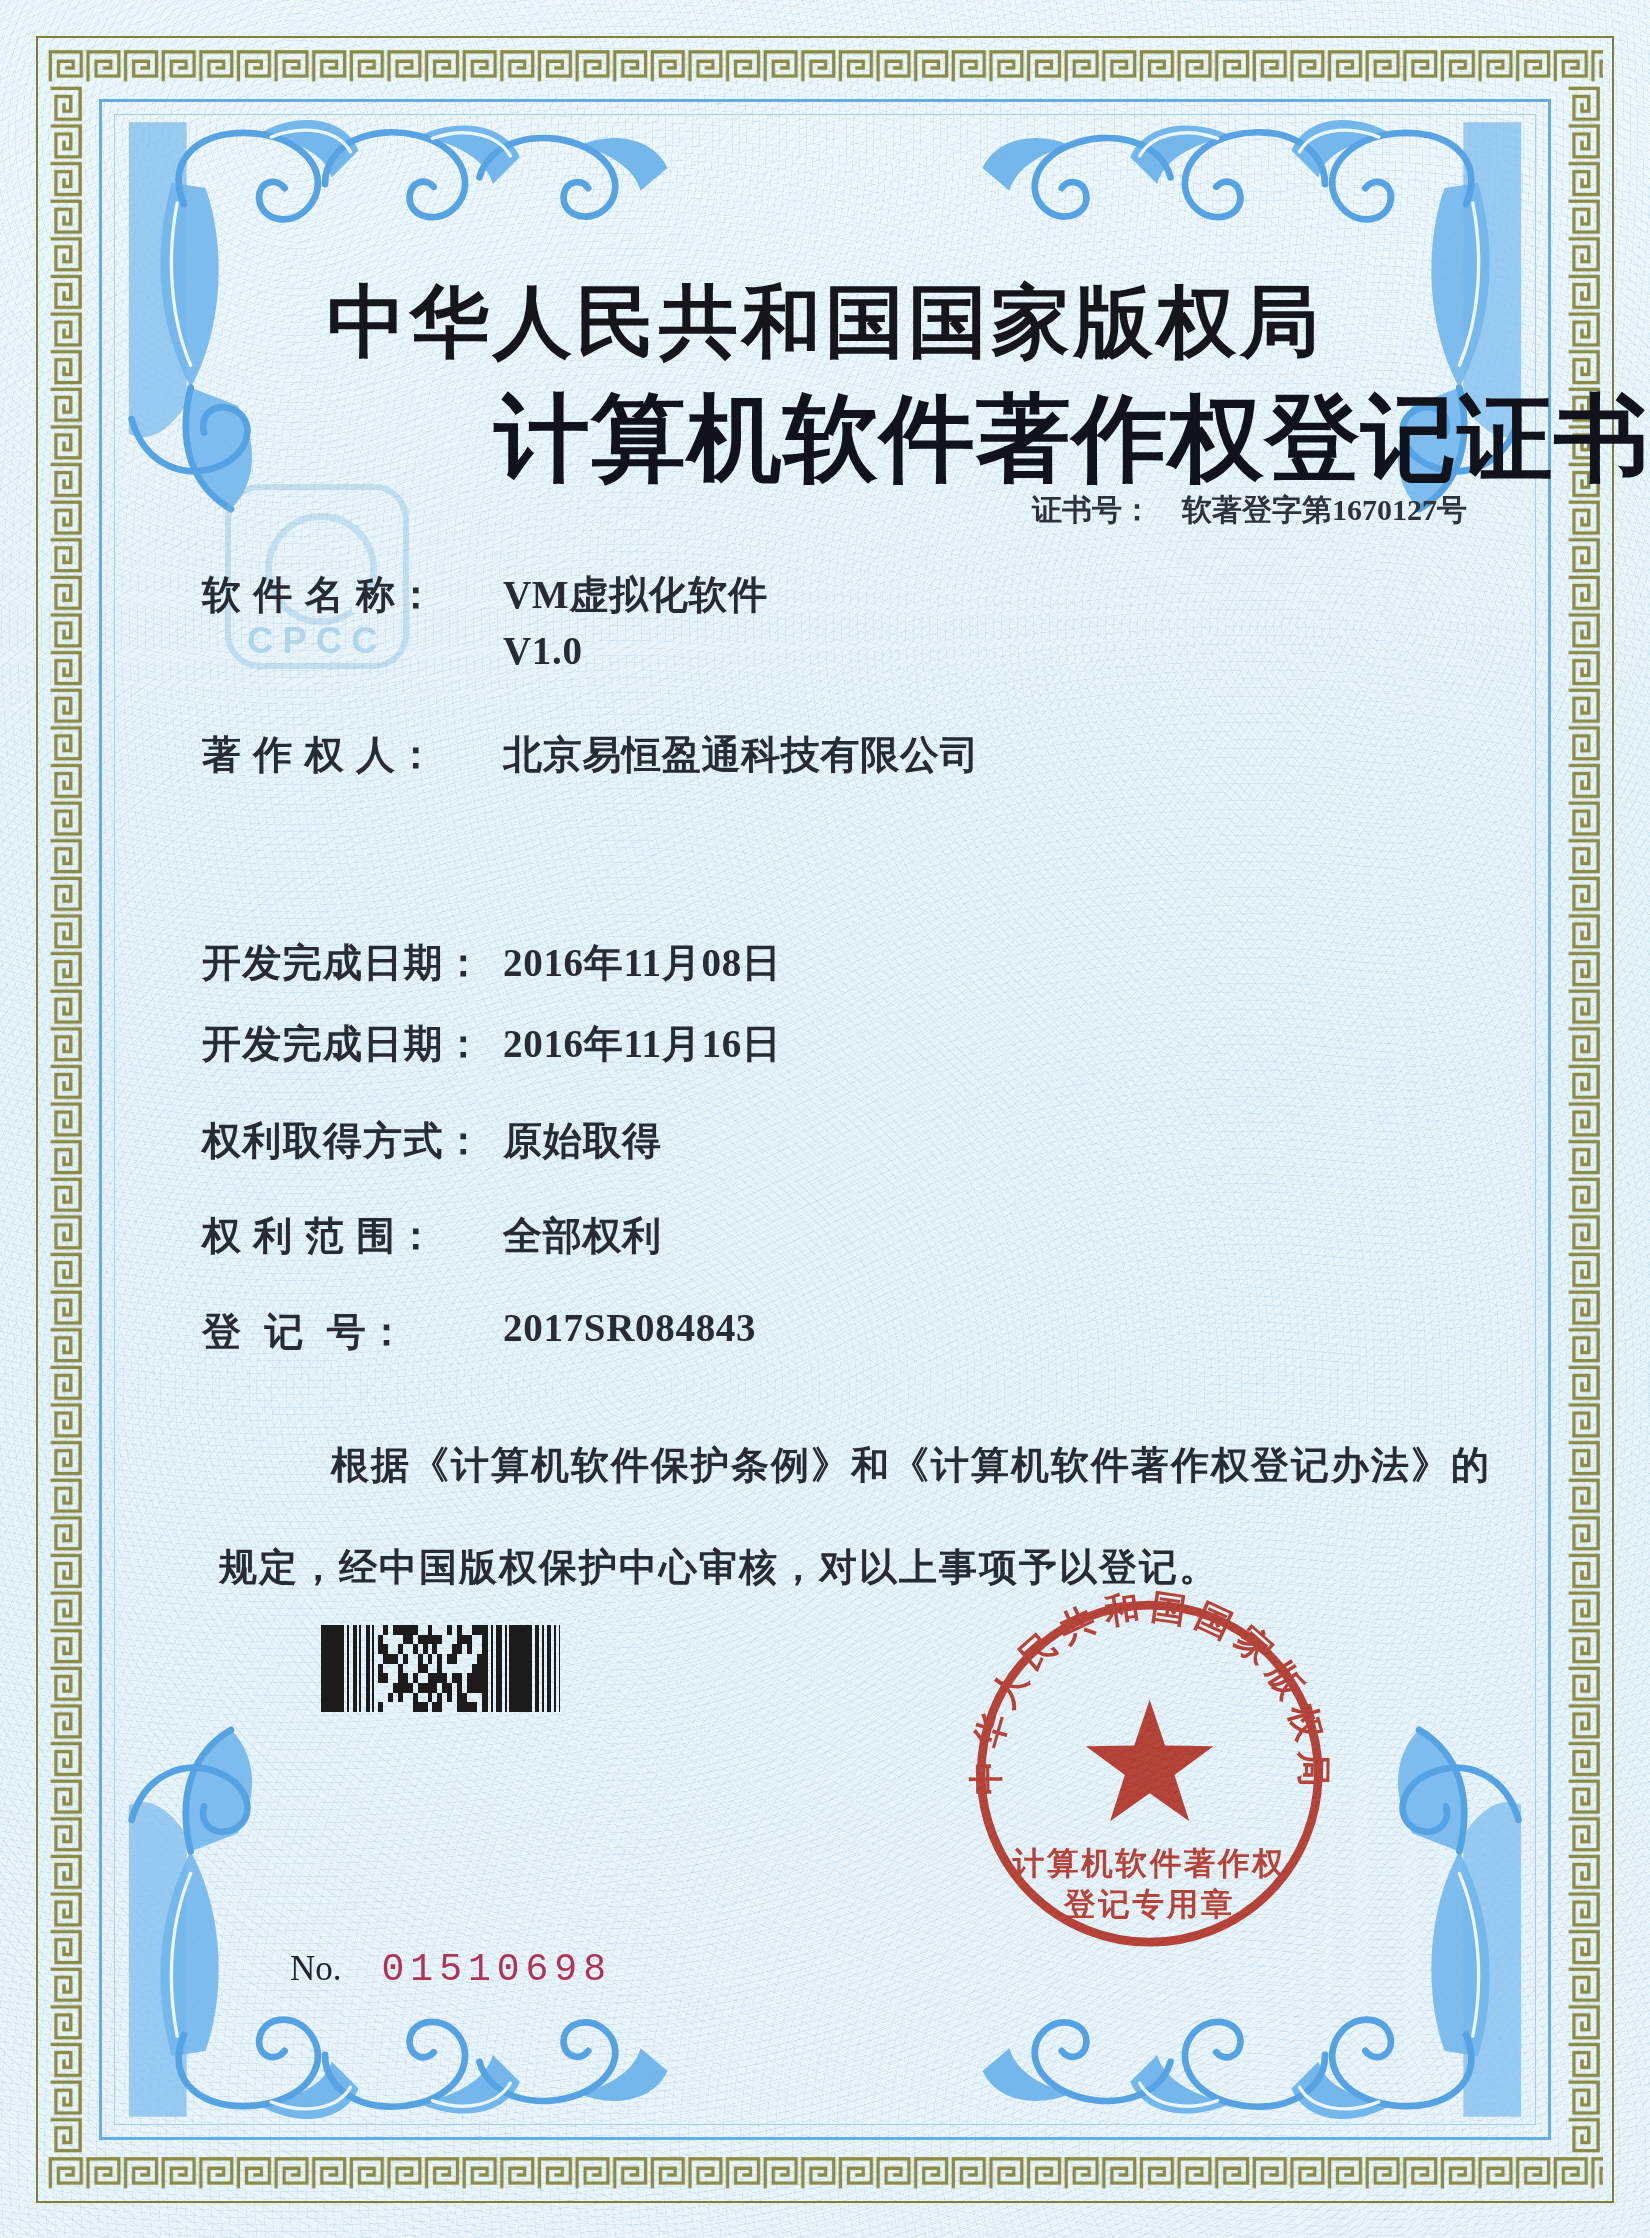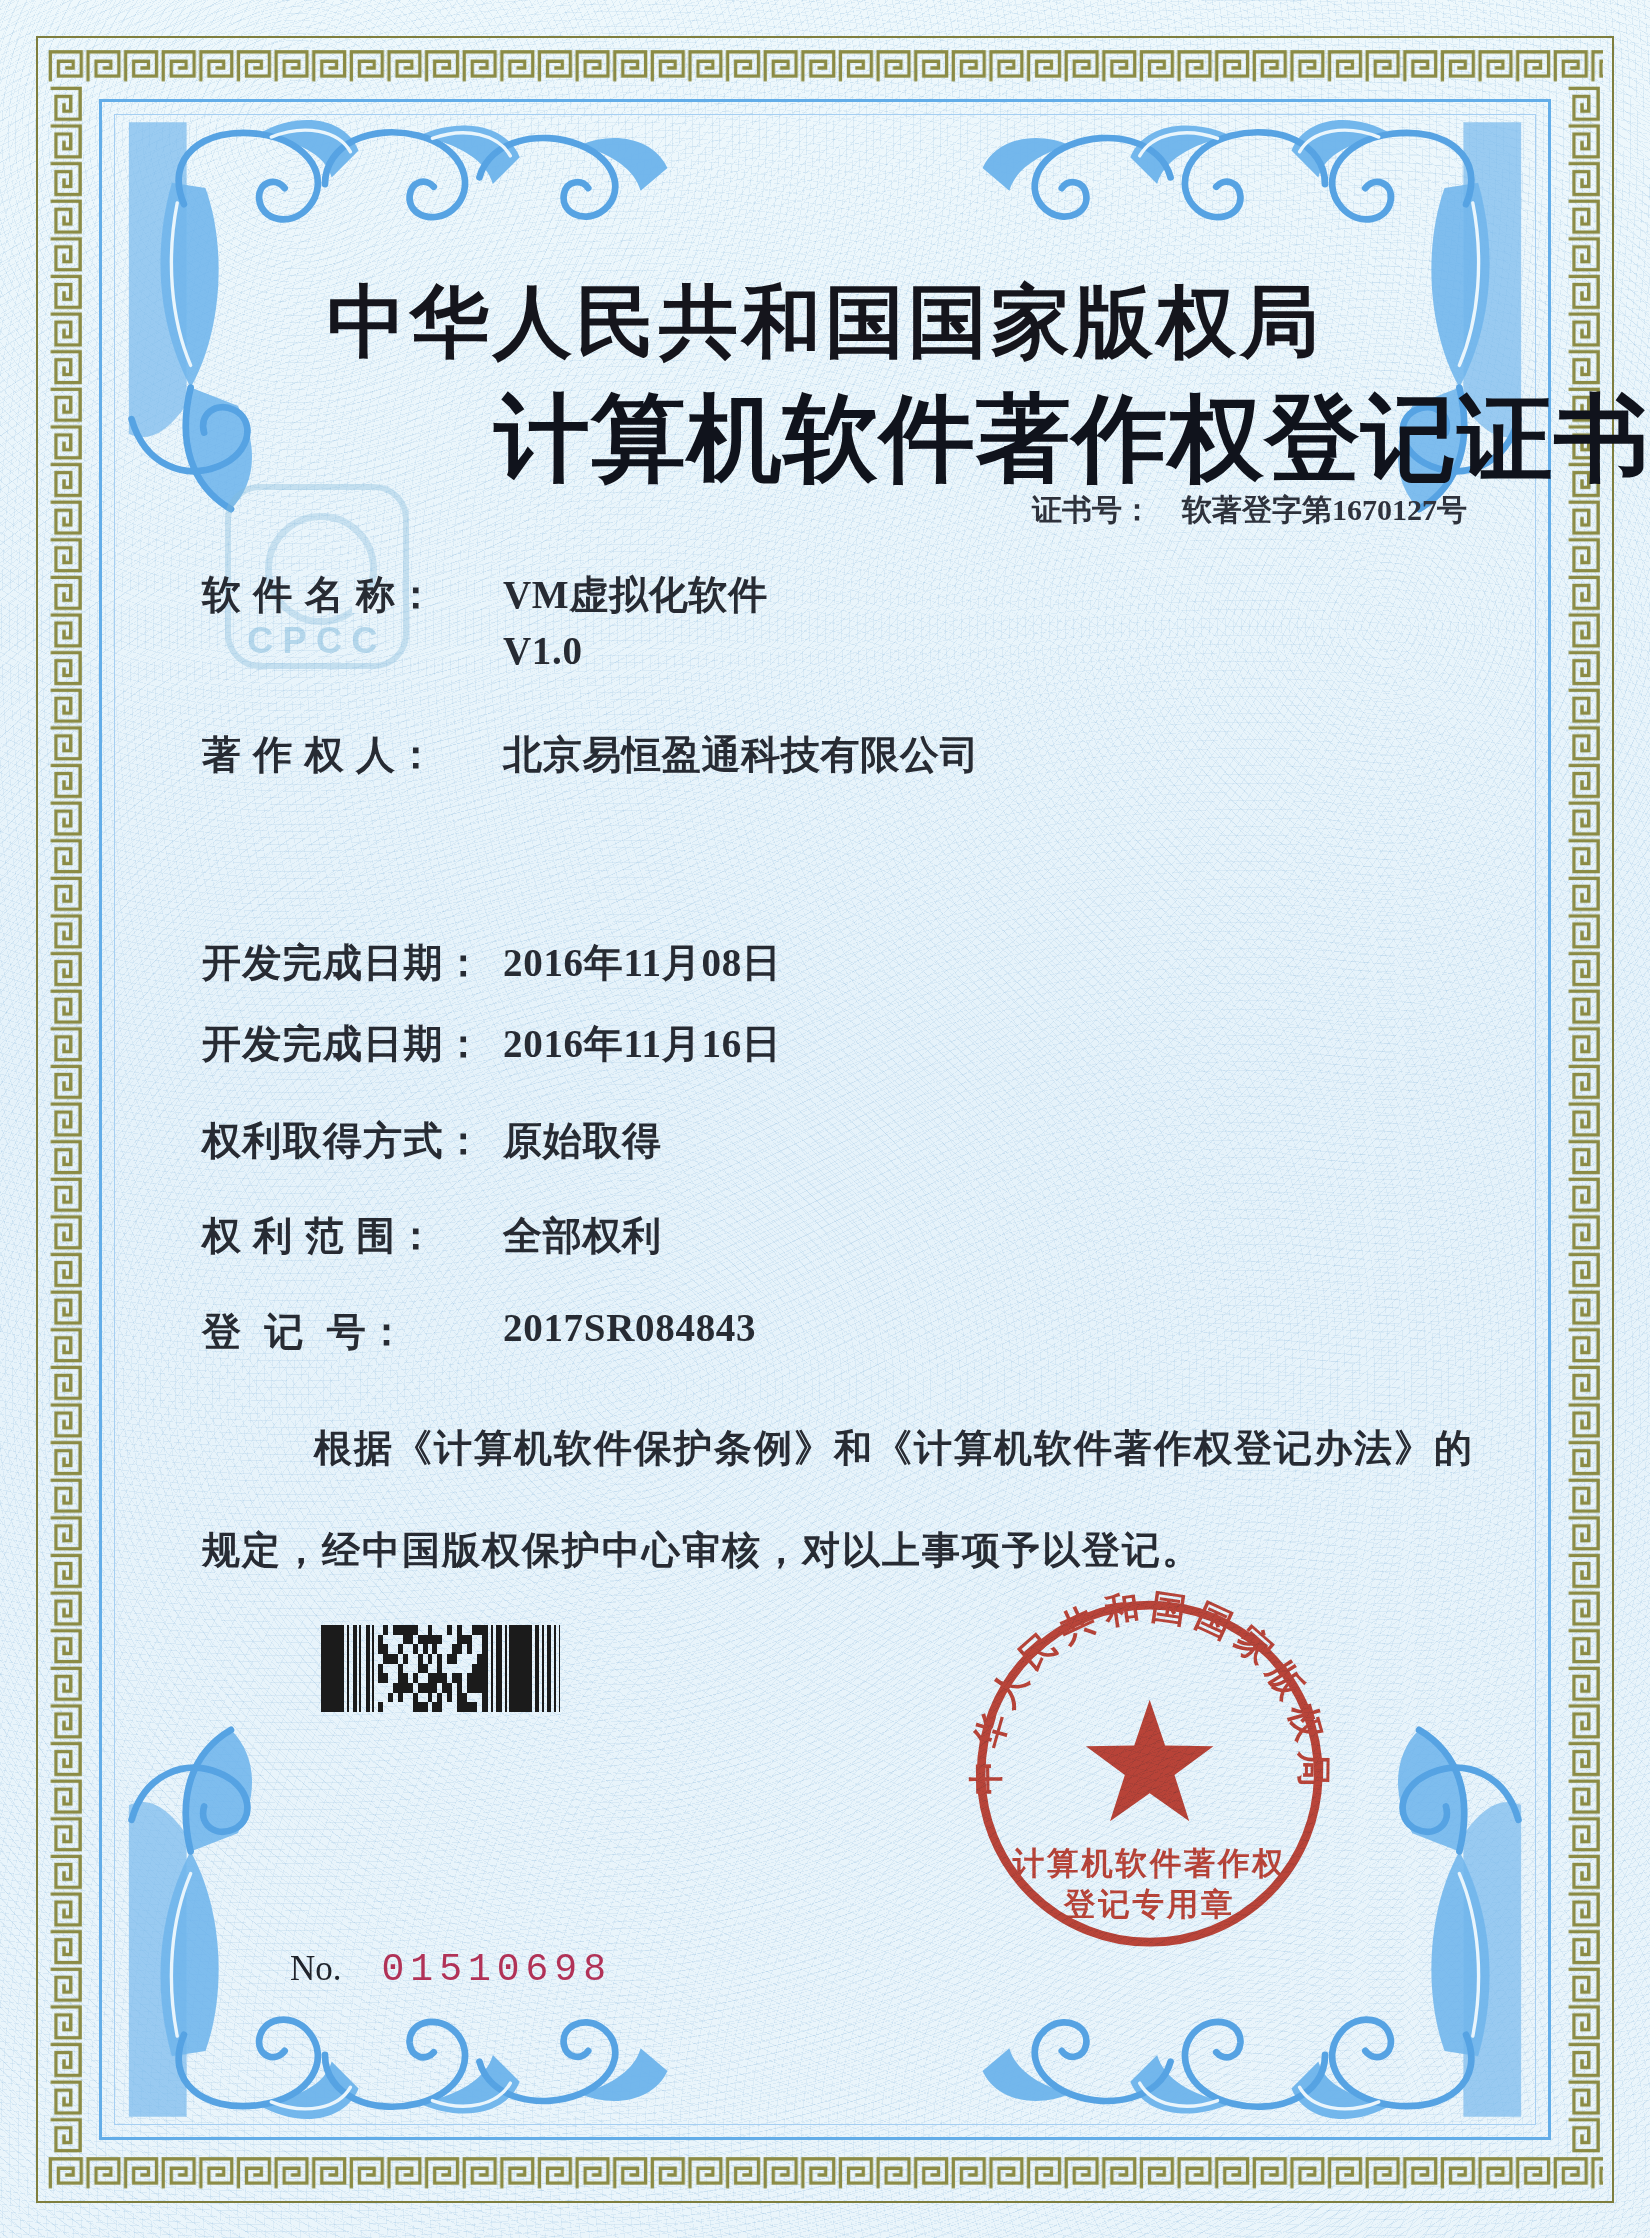--- a/index.html
+++ b/index.html
@@ -42,21 +42,21 @@
     font-size:79px;font-weight:700;letter-spacing:4px;color:#15151c;margin:0;}
   .cert-title{position:absolute;left:0;top:376px;width:100%;text-align:right;z-index:3;
     font-size:95px;font-weight:700;letter-spacing:1.3px;color:#10131c;margin:0;}
   .certno{position:absolute;left:986px;top:490px;z-index:3;font-size:30px;font-weight:700;color:#2e323c;margin-left:46px;}
   .certno .cv{margin-left:30px;}
   
   .flabel{position:absolute;left:202px;z-index:3;font-size:39px;font-weight:700;letter-spacing:1.3px;white-space:pre;}
   .fvalue{position:absolute;left:503px;z-index:3;font-size:39px;font-weight:700;letter-spacing:0.7px;white-space:pre;}
   .r0{top:568px;} .rv{top:628px;} .r1{top:728px;} .r2{top:936px;} .r3{top:1017px;}
   .r4{top:1114px;} .r5{top:1209px;} .r6{top:1305px;}
-  .para{position:absolute;z-index:3;font-size:38px;font-weight:600;letter-spacing:2px;color:#272b33;margin:0;white-space:pre;}
+  .para{position:absolute;z-index:3;font-size:38px;font-weight:600;letter-spacing:2px;color:#272b33;margin:17px;white-space:pre;}
   .p1{left:314px;top:1423px;} .p2{left:202px;top:1525px;}
   
   .barcode{position:absolute;left:321px;top:1625px;width:239px;height:87px;z-index:3;display:flex;}
   .bc-solid{width:19px;background:#1b1b1b;}
   .bc-solid2{width:23px;background:#1b1b1b;}
   .bc-bars1{width:38px;background:repeating-linear-gradient(90deg,#1b1b1b 0 4px,transparent 4px 6.7px,#1b1b1b 6.7px 8.7px,transparent 8.7px 12.8px);}
   .bc-bars2{width:27px;background:repeating-linear-gradient(90deg,#1b1b1b 0 6px,transparent 6px 8.7px,#1b1b1b 8.7px 10.7px,transparent 10.7px 14px);}
   .bc-bars3{width:28px;background:repeating-linear-gradient(90deg,transparent 0 2.7px,#1b1b1b 2.7px 6.7px,transparent 6.7px 10px,#1b1b1b 10px 12px);}
   .bc-mid{flex:1;display:flex;flex-direction:column;}
   .bc-row{display:flex;flex:1;}

